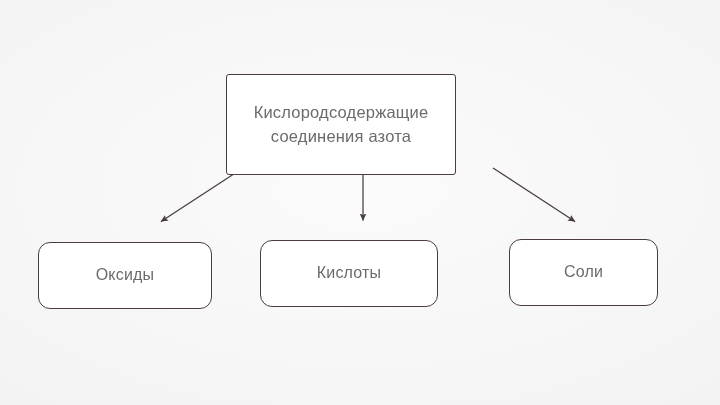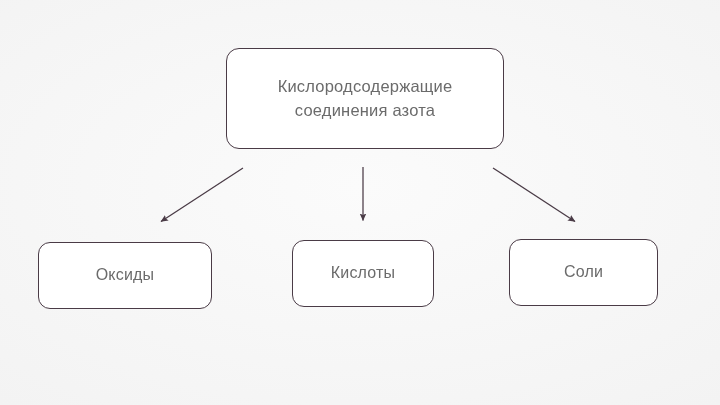--- a/index.html
+++ b/index.html
@@ -51,46 +51,46 @@
     color: #6b6b6b;
     font-weight: 300;
     letter-spacing: 0.2px;
     line-height: 1.42;
     white-space: pre-line;
     padding: 0 10px;
   }
 
   #node-root {
     left: 226px;
-    top: 48px;
-    width: 278px;
+    top: 74px;
+    width: 230px;
     height: 101px;
-    border-radius: 13px;
+    border-radius: 3px;
   }
   #node-root .node-label {
     font-size: 16.5px;
   }
 
   .node-leaf {
     height: 67px;
     border-radius: 12px;
   }
   .node-leaf .node-label {
     font-size: 16px;
   }
 
   #node-oxides {
     left: 38px;
     top: 242px;
     width: 174px;
   }
   #node-acids {
-    left: 292px;
+    left: 260px;
     top: 240px;
-    width: 142px;
+    width: 178px;
   }
   #node-salts {
     left: 509px;
     top: 239px;
     width: 149px;
   }
 </style>
 </head>
 <body>
 

